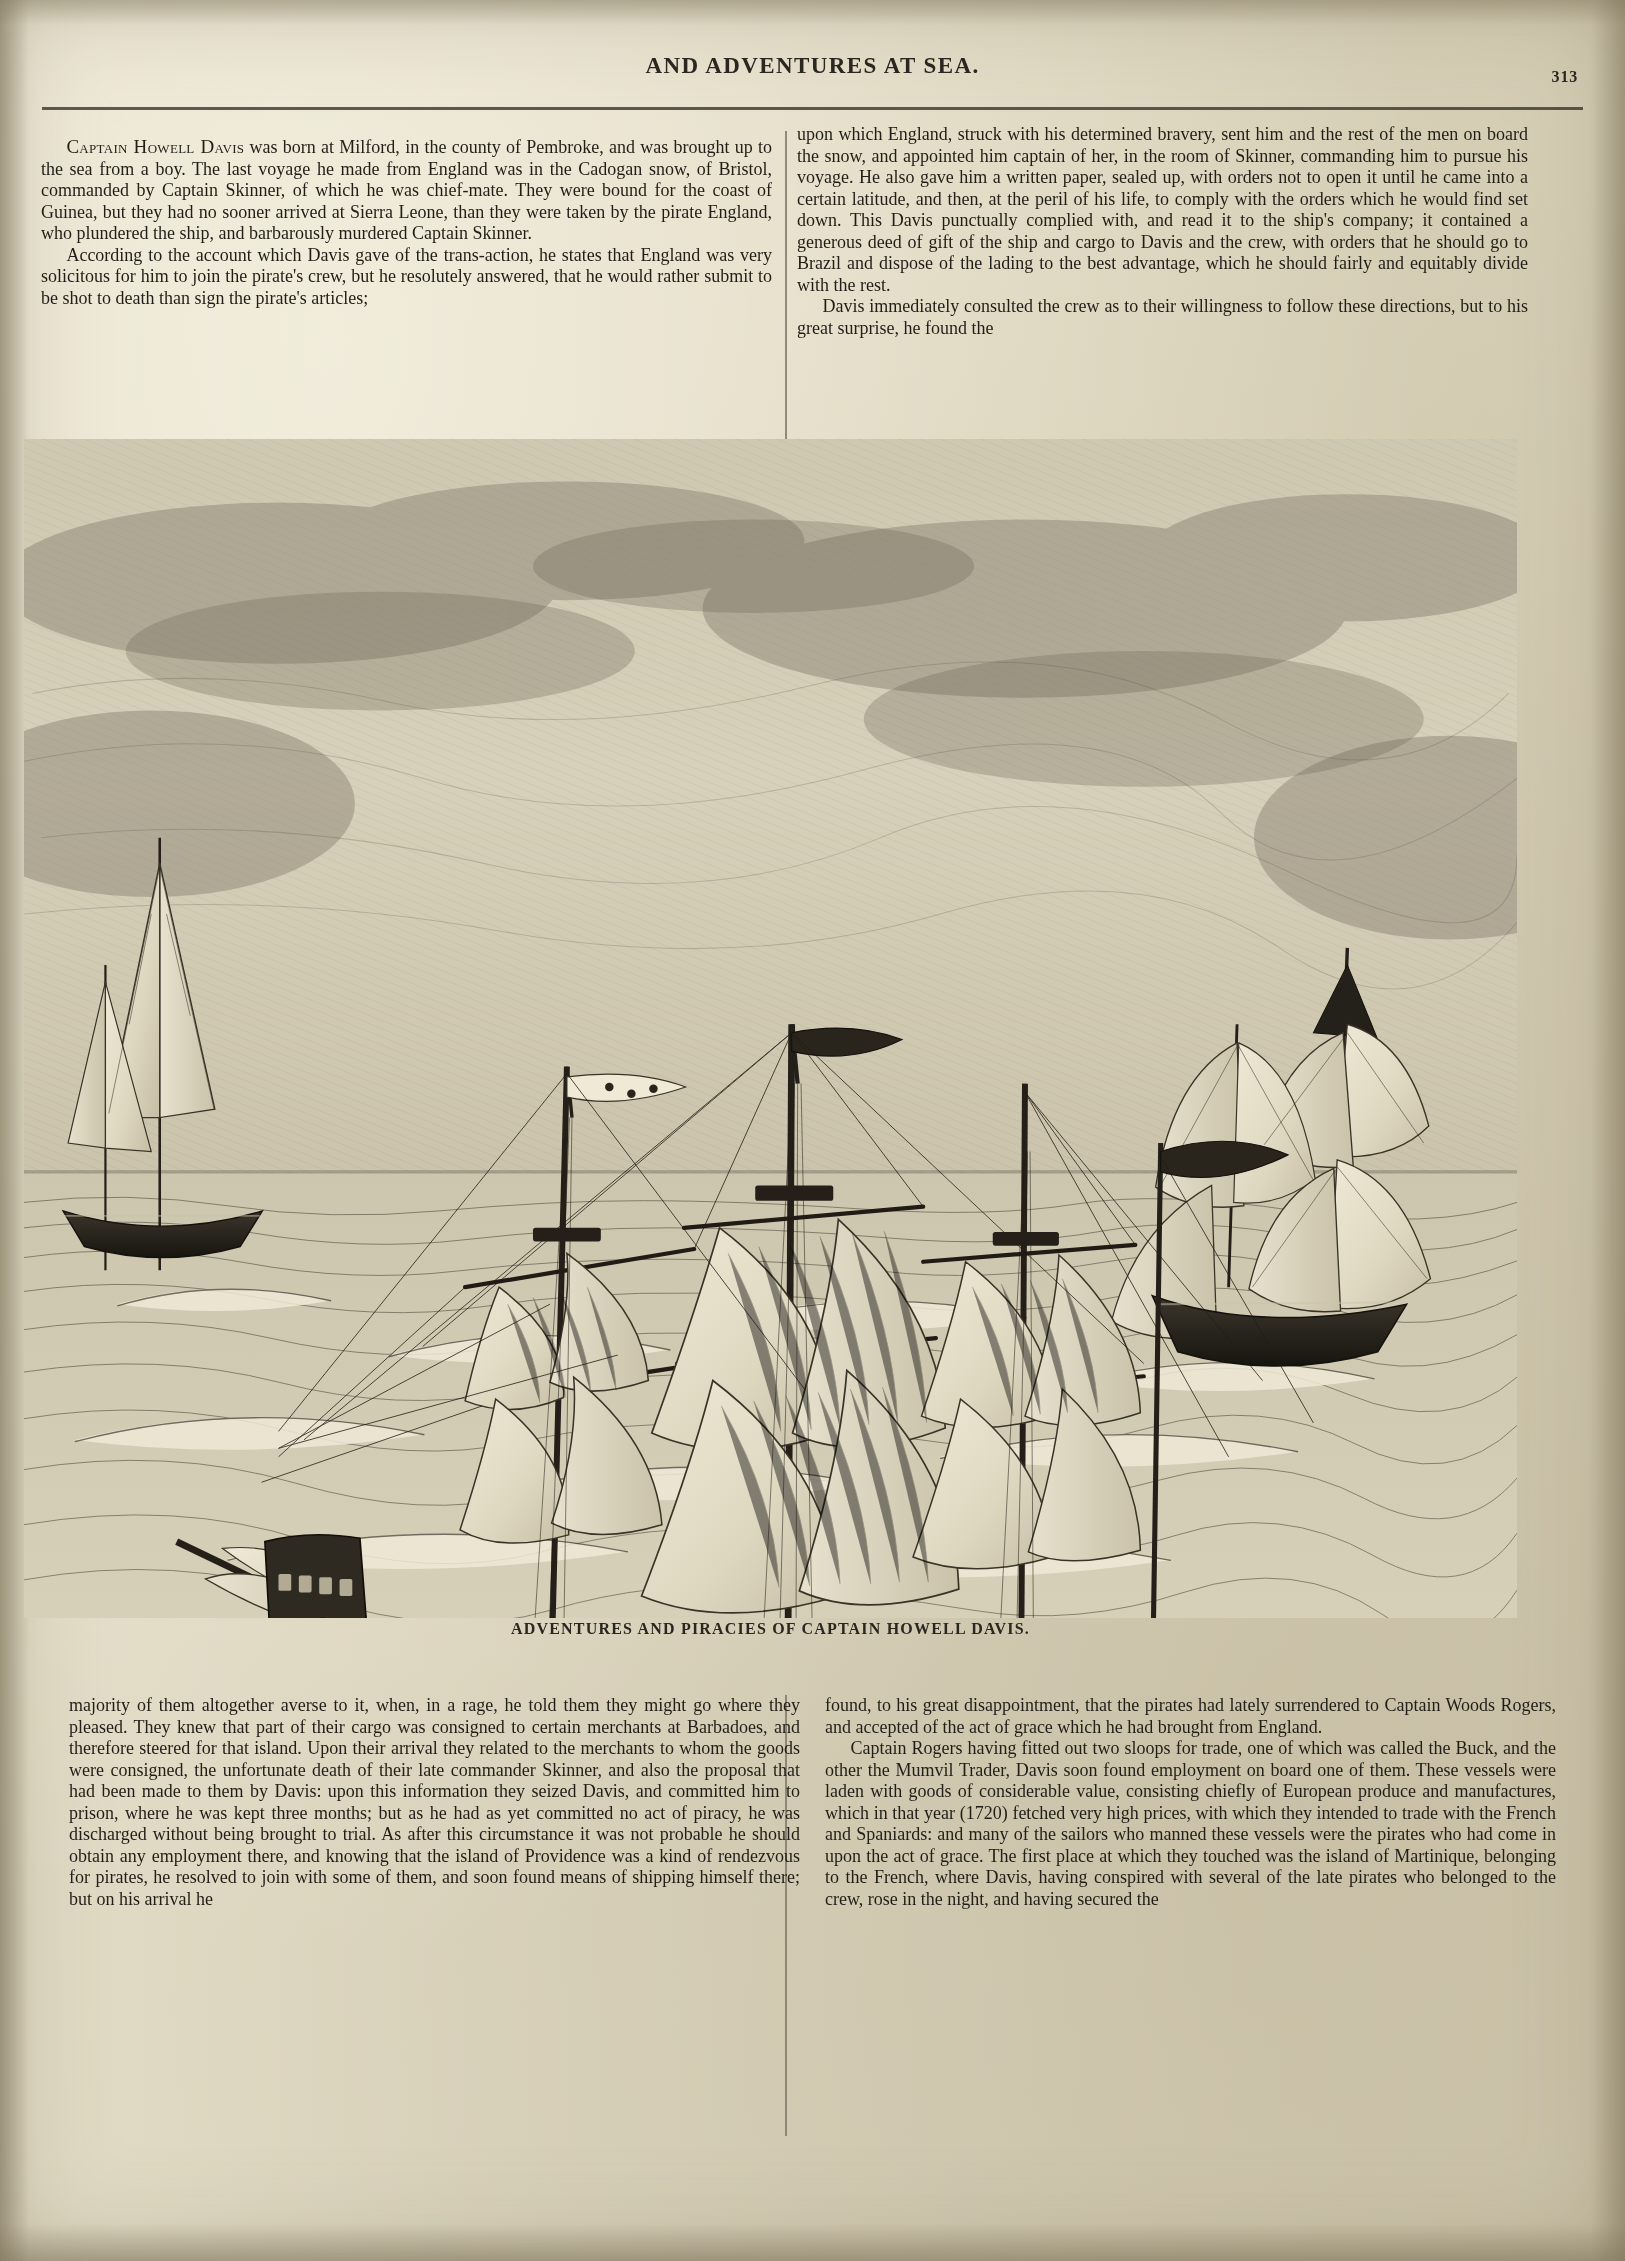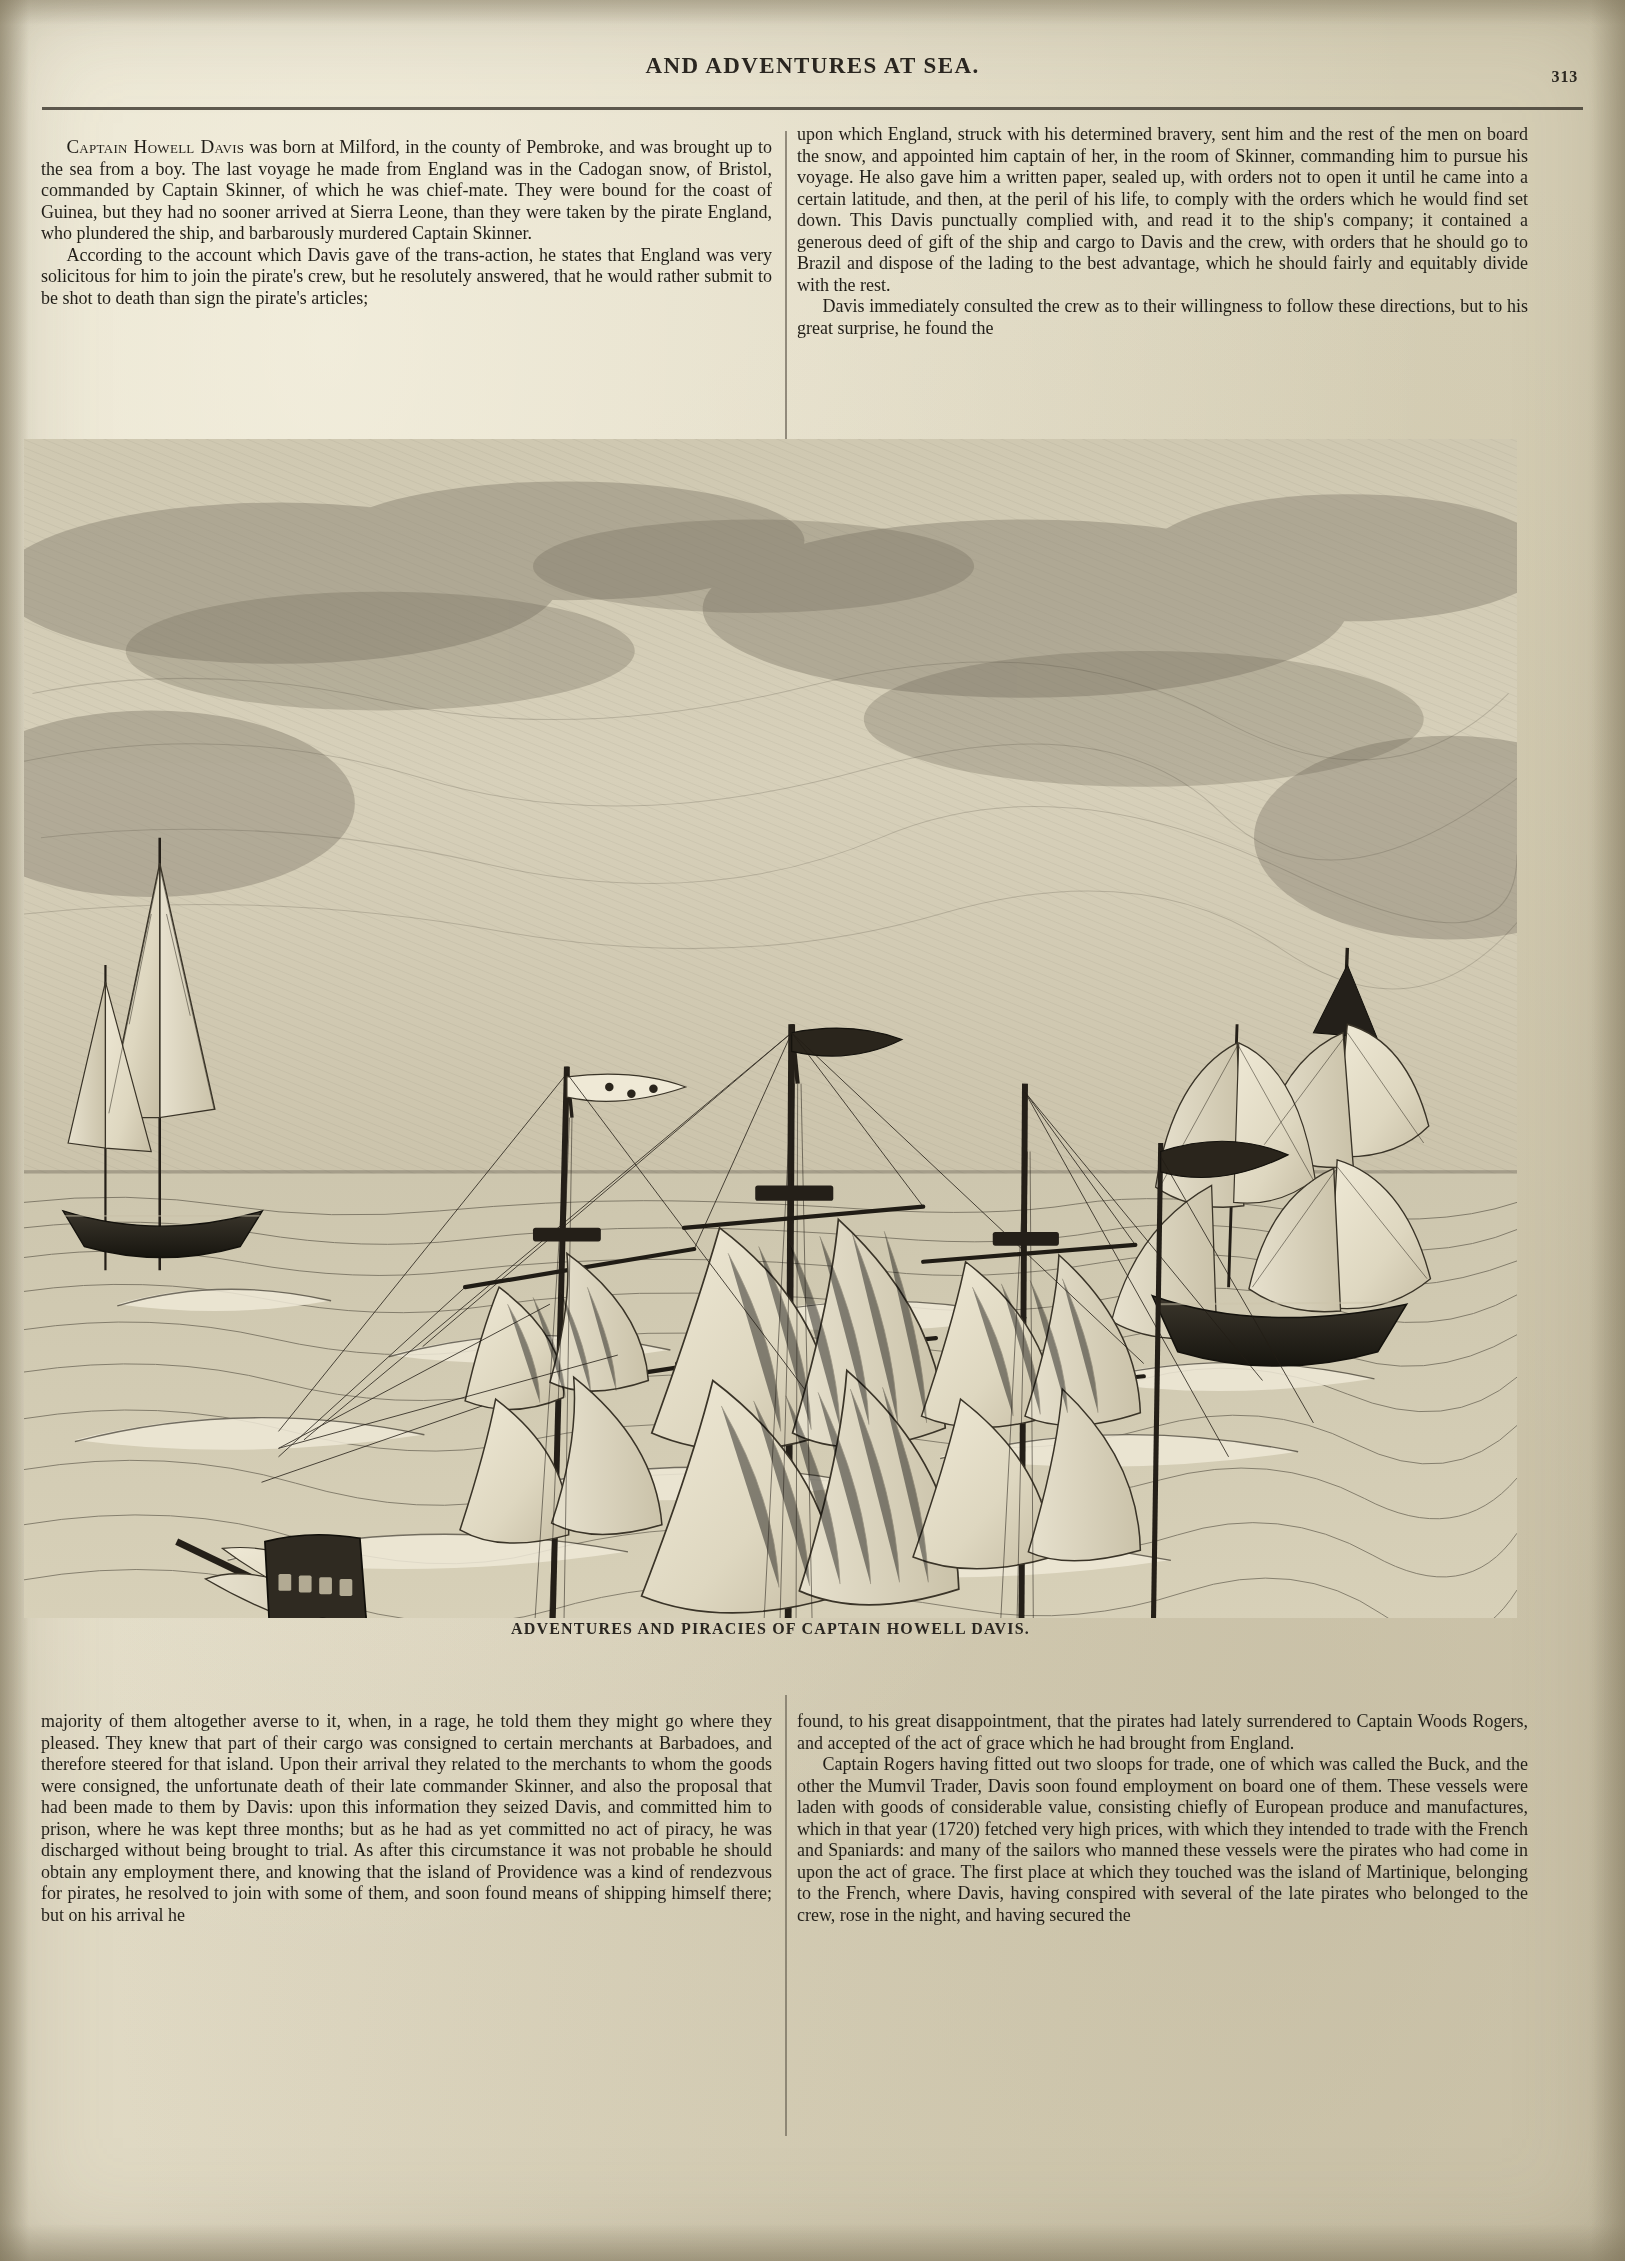--- a/index.html
+++ b/index.html
@@ -180,21 +180,21 @@
     color: #2a2620;
   }
 
   
   .lower {
     position: absolute;
     left: 17px;
     right: 20.4px;
     top: 1695px;
   }
-  .lower .col { position: absolute; top: 16px; }
+  .lower .col { position: absolute; top: 0; margin-left: 28px; }
 
   .sky { position:absolute; inset:0; }
 </style>
 </head>
 <body>
 
 <div class="page">
 
   <div class="edge-top"></div>
   <div class="edge-left"></div>

